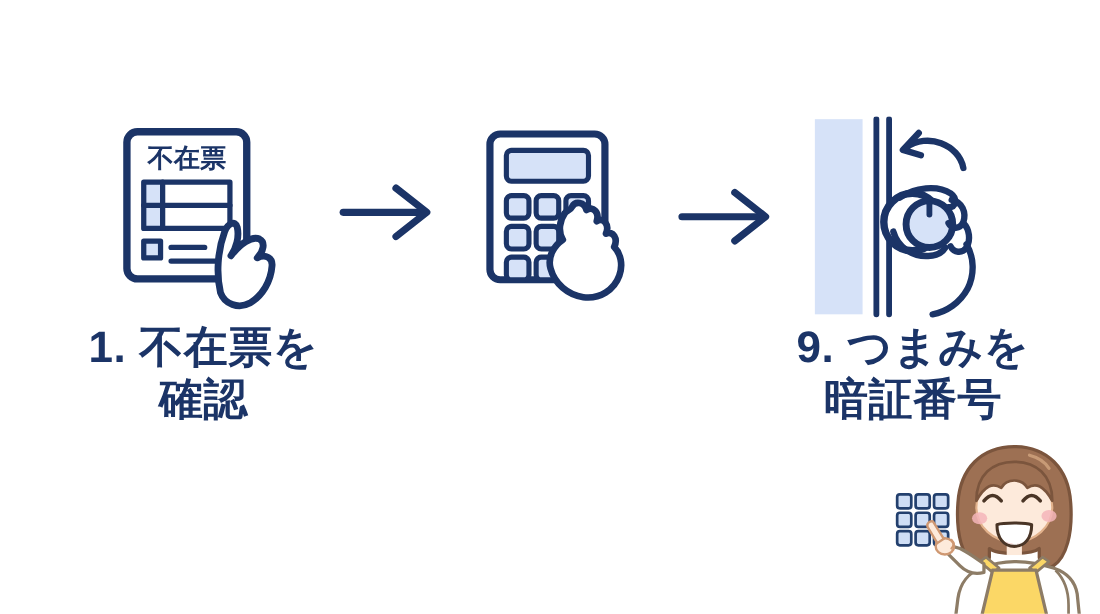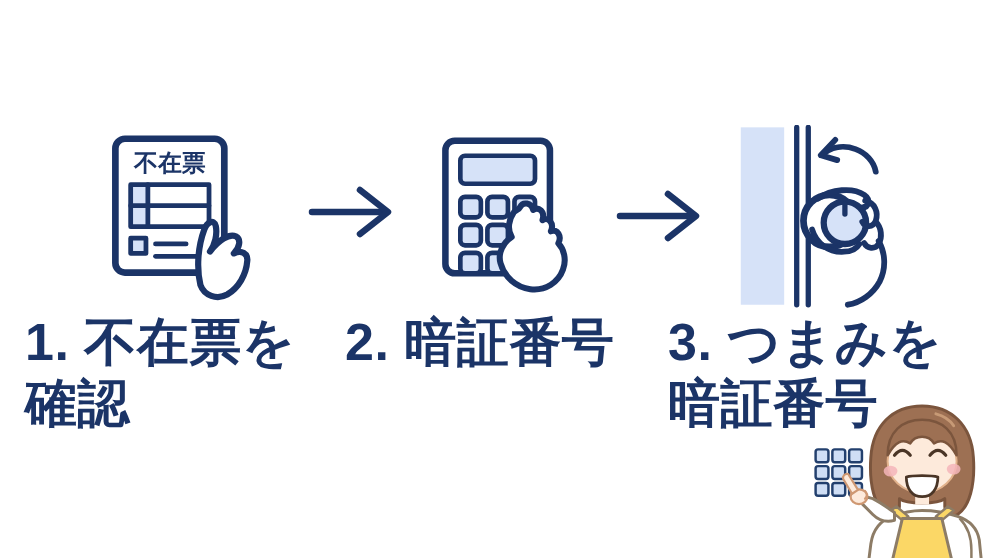--- a/index.html
+++ b/index.html
@@ -1,25 +1,25 @@
 <!DOCTYPE html>
 <html><head>
 <meta charset="utf-8">
 <style>
   html,body{margin:0;padding:0;}
   body{
     width:1000px;height:558px;position:relative;overflow:hidden;
     background:#ffffff;
     font-family:"Liberation Sans","DejaVu Sans",sans-serif;
   }
-  .stage{position:absolute;inset:0;margin-top:19px;}
+  .stage{position:absolute;inset:0;}
   .icon-box{position:absolute;}
   .caption{
-    position:absolute;top:293px;
-    color:#1b3467;font-weight:800;font-size:52px;line-height:1.18;
+    position:absolute;top:293px;text-align:center;
+    color:#1b3467;font-weight:800;font-size:40px;line-height:1.18;
     letter-spacing:.5px;
   }
   .caption .l2{display:block;}
   #cap-1{left:25px;width:320px;}
   #cap-2{left:345px;width:320px;}
   #cap-3{left:668px;width:324px;}
   svg{display:block;}
   svg text.slip-title{
     font-family:"Liberation Sans","DejaVu Sans",sans-serif;
     font-weight:bold;font-size:25px;fill:#1b3467;
@@ -105,24 +105,23 @@
         </g>
       </g>
     </svg>
   </div>
 
   <div class="caption" id="cap-1">
     <span>1. 不在票を</span>
     <span class="l2">確認</span>
   </div>
   <div class="caption" id="cap-2">
-    <span>2. 暗証番号</span>
   </div>
   <div class="caption" id="cap-3">
-    <span>3. つまみを</span>
+    <span>9. つまみを</span>
     <span class="l2">暗証番号</span>
   </div>
 
   <div class="mascot">
     <svg width="212" height="168" viewBox="0 0 215 170">
 
       <g fill="#cfdef5" stroke="#23406e" stroke-width="2.5">
         <rect x="28" y="58" width="13" height="13" rx="2.5"></rect>
           <rect x="45" y="58" width="13" height="13" rx="2.5"></rect>
           <rect x="62" y="58" width="13" height="13" rx="2.5"></rect>

